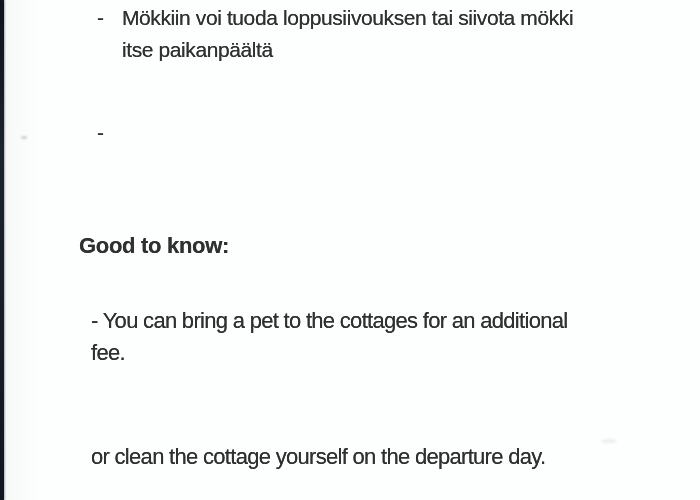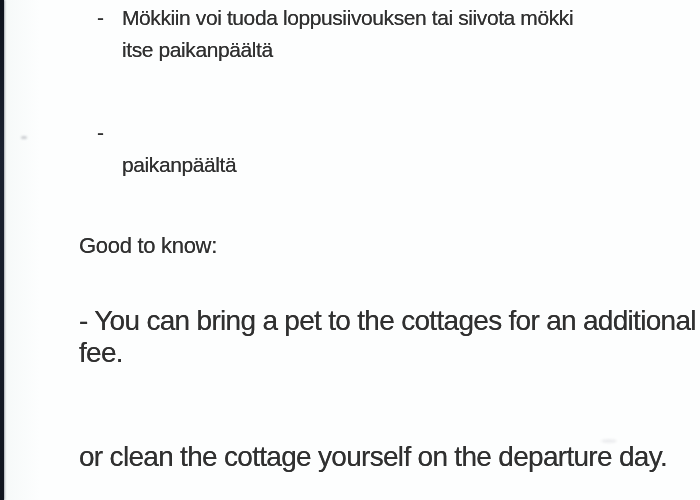--- a/index.html
+++ b/index.html
@@ -65,29 +65,30 @@
     width: 25px;
     flex: 0 0 25px;
   }
   .fi-bullet-1 { left: 97px; top: 2px; }
   .fi-bullet-2 { left: 97px; top: 117px; }
   .heading {
     position: absolute;
     left: 79px;
     top: 230px;
     font-size: 22px;
-    font-weight: normal;
+    font-weight: bold;
     line-height: 32px;
     letter-spacing: -0.3px;
   }
   .en-para {
     position: absolute;
-    font-size: 28px;
+    font-size: 22px;
     line-height: 32px;
     letter-spacing: -0.7px;
+    margin-left: 12px;
   }
   .en-para-1 { left: 79px; top: 305px; }
   .en-para-2 { left: 79px; top: 409px; }
   .line { white-space: nowrap; }
 </style>
 </head>
 <body>
 
 <div class="page">
 
@@ -100,21 +101,20 @@
     <span class="lines">
       <span class="line">Mökkiin voi tuoda loppusiivouksen tai siivota mökki</span><br>
       <span class="line">itse paikanpäältä</span>
     </span>
   </div>
 
   <div class="fi-bullet fi-bullet-2 txt">
     <span class="dash">-</span>
     <span class="lines">
       <br>
-      <span class="line">paikanpäältä</span>
     </span>
   </div>
 
   <div class="heading txt">Good to know:</div>
 
   <div class="en-para en-para-1 txt">
     <span class="line">- You can bring a pet to the cottages for an additional</span><br>
     <span class="line">fee.</span>
   </div>
 

